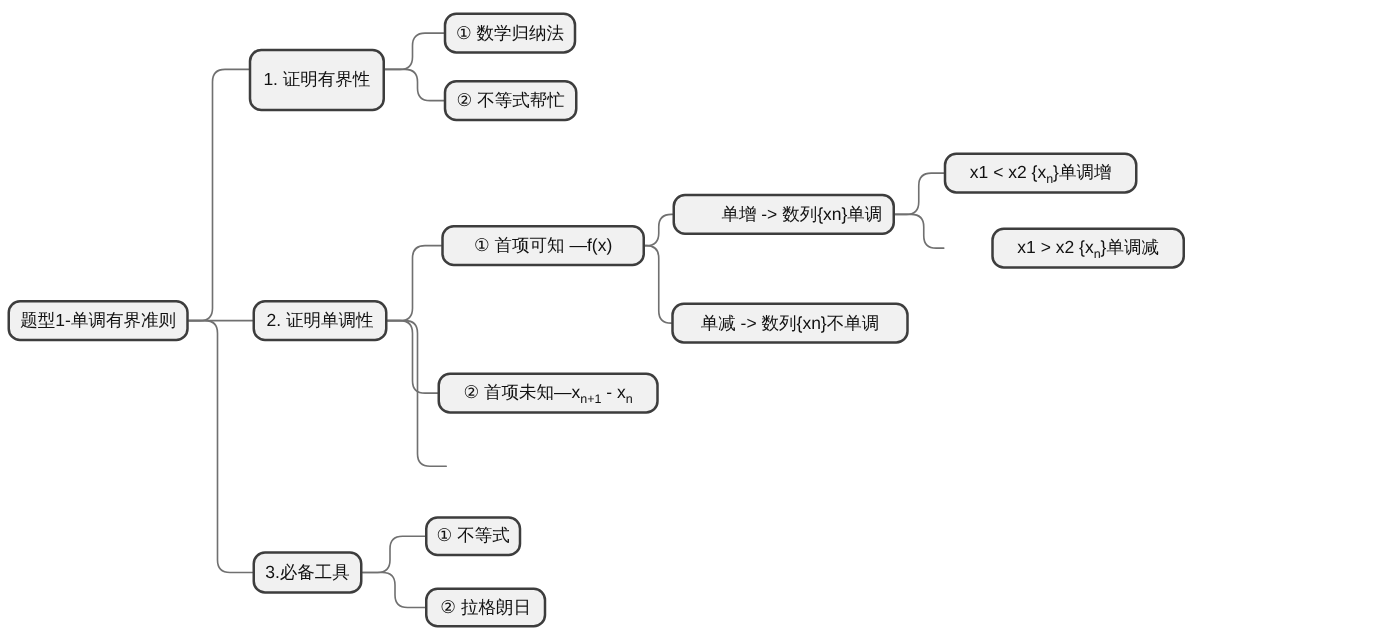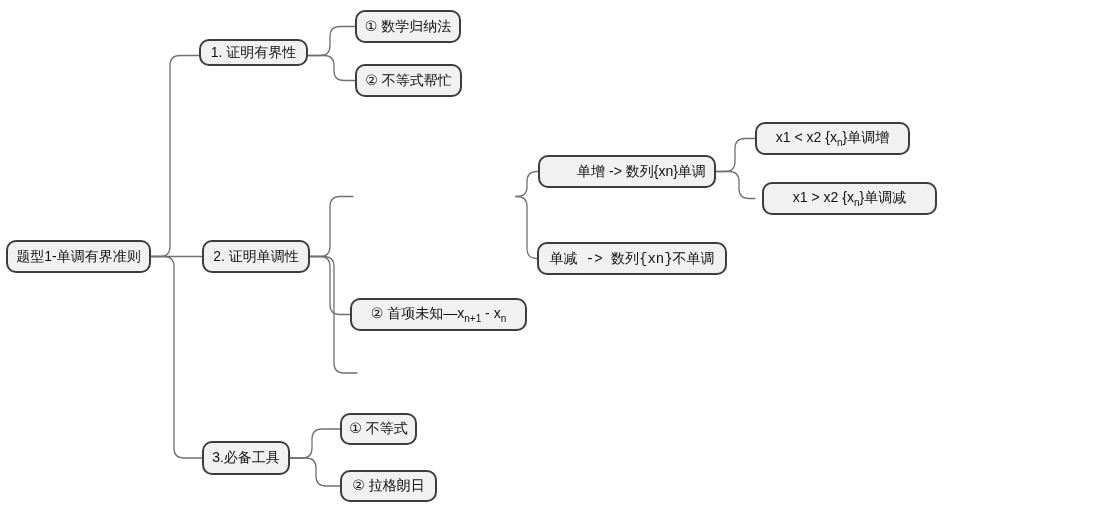--- a/index.html
+++ b/index.html
@@ -59,40 +59,41 @@
     <path d="M 516 196.5 L 517 196.5 Q 527 196.5 527 186.5 L 527 181.5 Q 527 171.5 537 171.5 L 538 171.5"></path>
     <path d="M 516 196.5 L 517 196.5 Q 527 196.5 527 206.5 L 527 248.5 Q 527 258.5 537 258.5 L 537 258.5"></path>
     <path d="M 716 171.5 L 725 171.5 Q 735 171.5 735 161.5 L 735 148.5 Q 735 138.5 745 138.5 L 755 138.5"></path>
     <path d="M 716 171.5 L 729 171.5 Q 739 171.5 739 181.5 L 739 188.5 Q 739 198.5 749 198.5 L 755 198.5"></path>
     <path d="M 290 458 L 302 458 Q 312 458 312 448 L 312 439 Q 312 429 322 429 L 340 429"></path>
     <path d="M 290 458 L 306 458 Q 316 458 316 468 L 316 476 Q 316 486 326 486 L 340 486"></path>
   </svg>
 
   <div class="node" style="left:6px; top:240px; width:145px; height:33px;">题型1-单调有界准则</div>
 
-  <div class="node" style="left:199px; top:39px; width:109px; height:27px;">1. 证明有界性</div>
+  <div class="node" style="left:199px; top:39px; width:109px; height:50px;">1. 证明有界性</div>
 
   <div class="node" style="left:355px; top:10px; width:106px; height:33px;">① 数学归纳法</div>
 
   <div class="node" style="left:355px; top:64px; width:107px; height:33px;">② 不等式帮忙</div>
 
   <div class="node" style="left:202px; top:240px; width:108px; height:33px;">2. 证明单调性</div>
 
+  <div class="node" style="left:353px; top:180px; width:163px; height:33px;">① 首项可知 —f(x)</div>
 
   <div class="node" style="left:538px; top:155px; width:178px; height:33px;padding-left:35px;">单增 -&gt; 数列{xn}单调</div>
 
   <div class="node" style="left:755px; top:122px; width:155px; height:33px;">
       <span><span>x1 &lt; x2 {x</span><span class="sub">n</span><span>}单调增</span></span>
     </div>
 
-  <div class="node" style="left:762px; top:182px; width:175px; height:33px;">
+  <div class="node" style="left:793px; top:182px; width:155px; height:33px;">
       <span><span>x1 &gt; x2 {x</span><span class="sub">n</span><span>}单调减</span></span>
     </div>
 
-  <div class="node" style="left:537px; top:242px; width:190px; height:33px;font-family:Liberation Mono, monospace;">单减 -&gt; 数列{xn}不单调</div>
+  <div class="node" style="left:537px; top:242px; width:190px; height:33px;">单减 -&gt; 数列{xn}不单调</div>
 
   <div class="node" style="left:350px; top:298px; width:177px; height:33px;">
       <span><span>② 首项未知—x</span><span class="sub">n+1</span><span> - x</span><span class="sub">n</span></span>
     </div>
 
 
   <div class="node" style="left:202px; top:441px; width:88px; height:34px;">3.必备工具</div>
 
   <div class="node" style="left:340px; top:470px; width:97px; height:32px;">② 拉格朗日</div>
 

